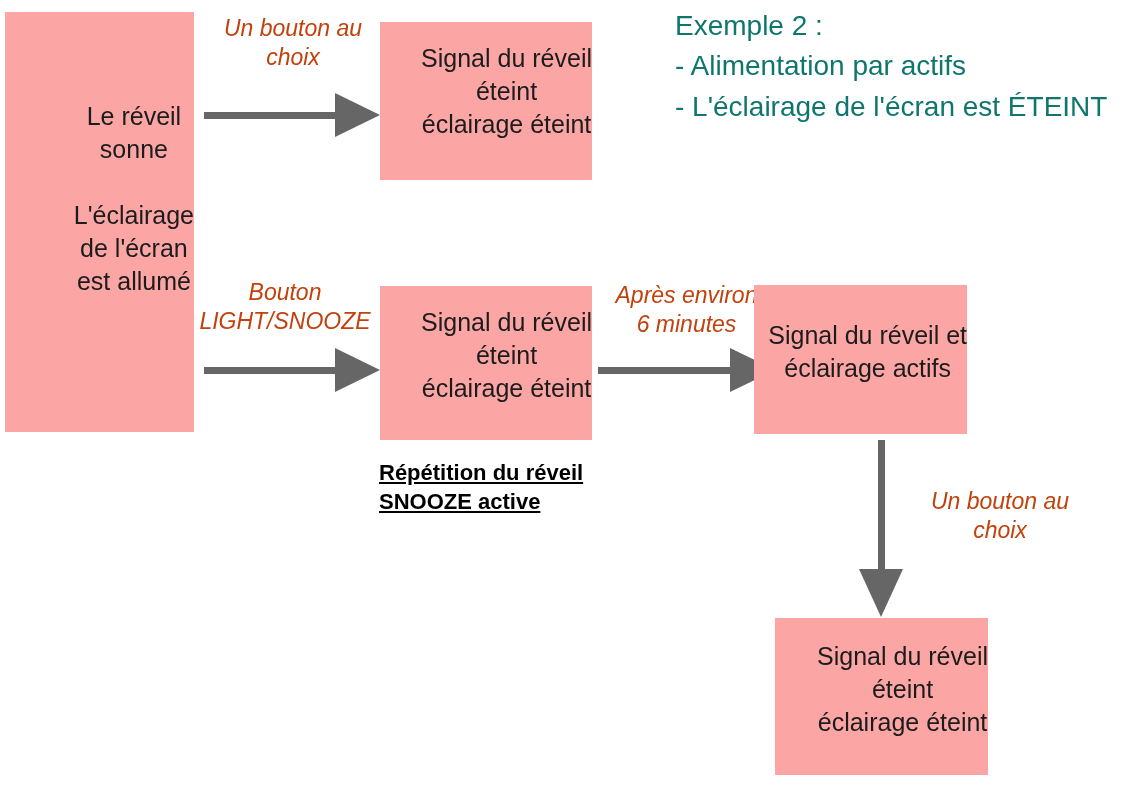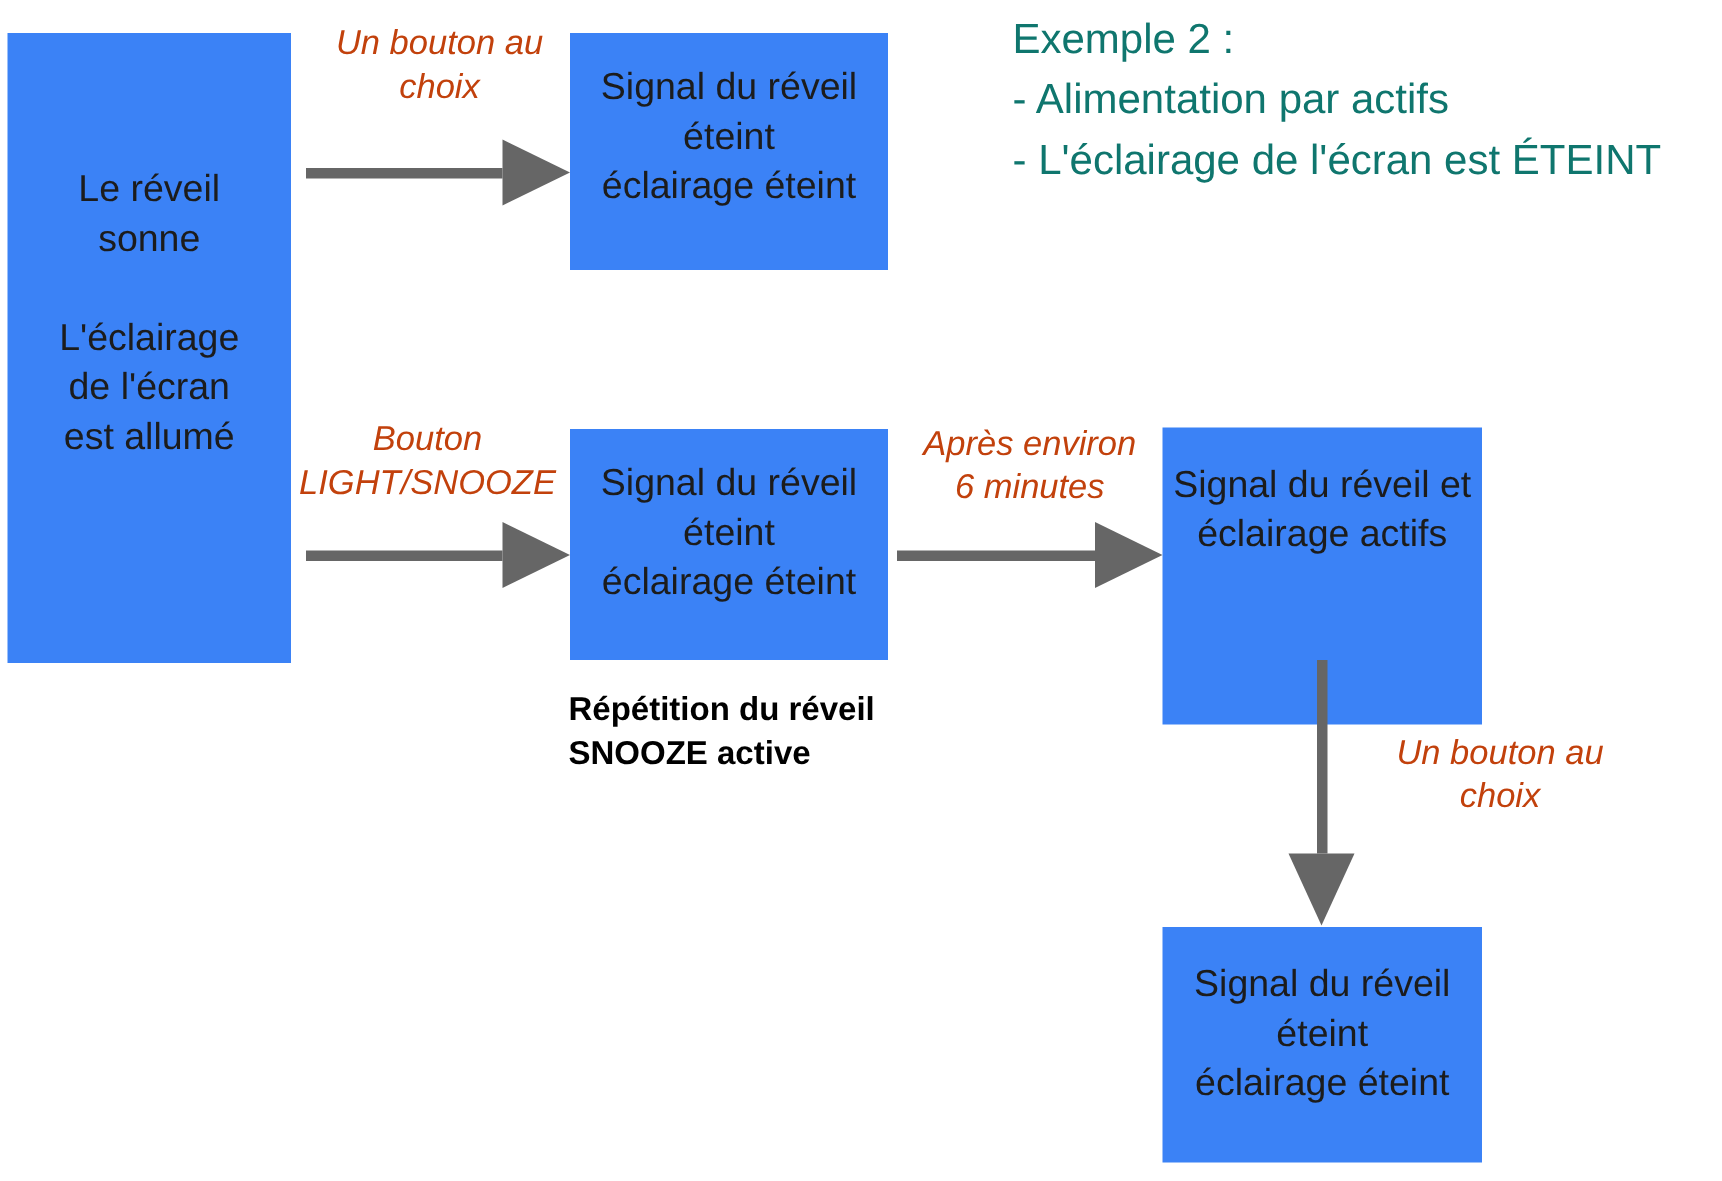--- a/index.html
+++ b/index.html
@@ -13,24 +13,24 @@
   }
   #canvas {
     position: relative;
     width: 1148px;
     height: 787px;
     background: #ffffff;
     overflow: hidden;
   }
   .node-box {
     position: absolute;
-    background: #3b82f6;
+    background: #fca5a5;
     display: flex;
     align-items: flex-start;
-    justify-content: center;
+    justify-content: flex-end;
     box-sizing: border-box;
   }
   .node-text {
     text-align: center;
     font-size: 25px;
     line-height: 1.32;
     color: #1c1c1c;
     white-space: pre-line;
     font-family: "Liberation Sans", sans-serif;
   }
@@ -53,20 +53,21 @@
   }
   .legend-line { white-space: pre; }
   .note-bold {
     position: absolute;
     font-weight: bold;
     font-size: 22px;
     line-height: 1.3;
     color: #000000;
     white-space: pre-line;
     font-family: "Liberation Sans", sans-serif;
+    text-decoration: underline;
   }
   .arrow-h, .arrow-v {
     position: absolute;
   }
   .arrow-h .shaft {
     position: absolute;
     background: #666666;
     height: 7px;
     top: 50%;
     margin-top: -3.5px;
@@ -97,21 +98,21 @@
     border-right: 22px solid transparent;
     border-top: 48px solid #666666;
     margin-left: -22px;
   }
 </style>
 </head>
 <body>
 
 <div id="canvas">
 
-  <div class="node-box" style="left:5px; top:22px; width:189px; height:420px; padding-top:88px;">
+  <div class="node-box" style="left:5px; top:12px; width:189px; height:420px; padding-top:88px;">
     <div class="node-text">Le réveil
 sonne
 
 L'éclairage
 de l'écran
 est allumé</div>
   </div>
 
   <div class="arrow-h" style="left:204px; top:93px; width:176px; height:44px;">
     <div class="shaft" style="width:131px;"></div>
@@ -151,21 +152,21 @@
 SNOOZE active</div>
 
   <div class="edge-label" style="left:603px; top:281px; width:167px;">Après environ
 6 minutes</div>
 
   <div class="arrow-h" style="left:598px; top:348px; width:177px; height:44px;">
     <div class="shaft" style="width:132px;"></div>
     <div class="head" style="left:132px;"></div>
   </div>
 
-  <div class="node-box" style="left:775px; top:285px; width:213px; height:198px; padding-top:22px;">
+  <div class="node-box" style="left:754px; top:285px; width:213px; height:149px; padding-top:34px;">
     <div class="node-text">Signal du réveil et
 éclairage actifs</div>
   </div>
 
   <div class="arrow-v" style="left:859px; top:440px; width:44px; height:177px;">
     <div class="shaft" style="height:129px;"></div>
     <div class="head" style="top:129px;"></div>
   </div>
 
   <div class="edge-label" style="left:907px; top:487px; width:186px;">Un bouton au

